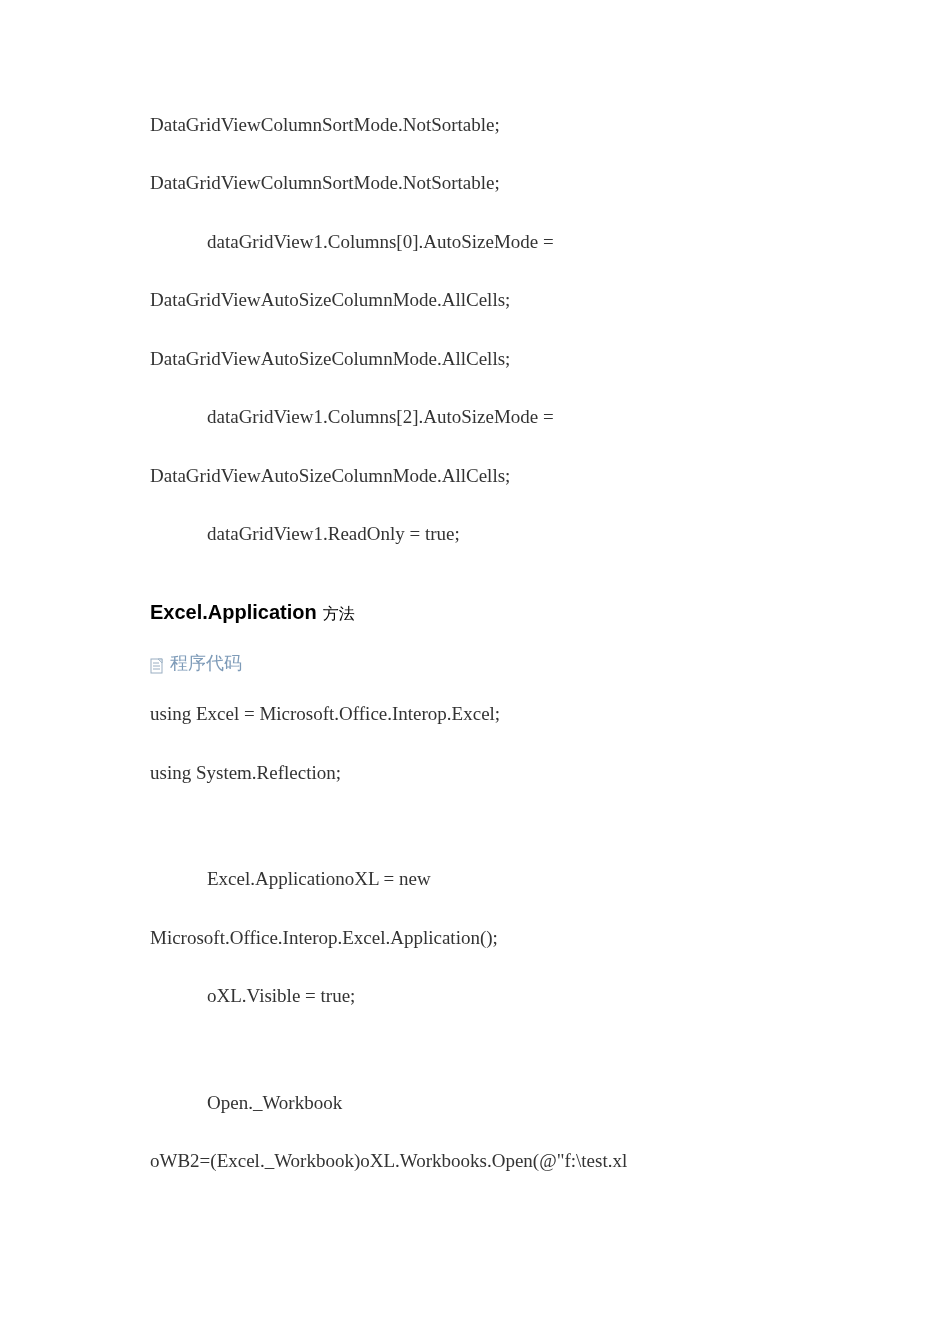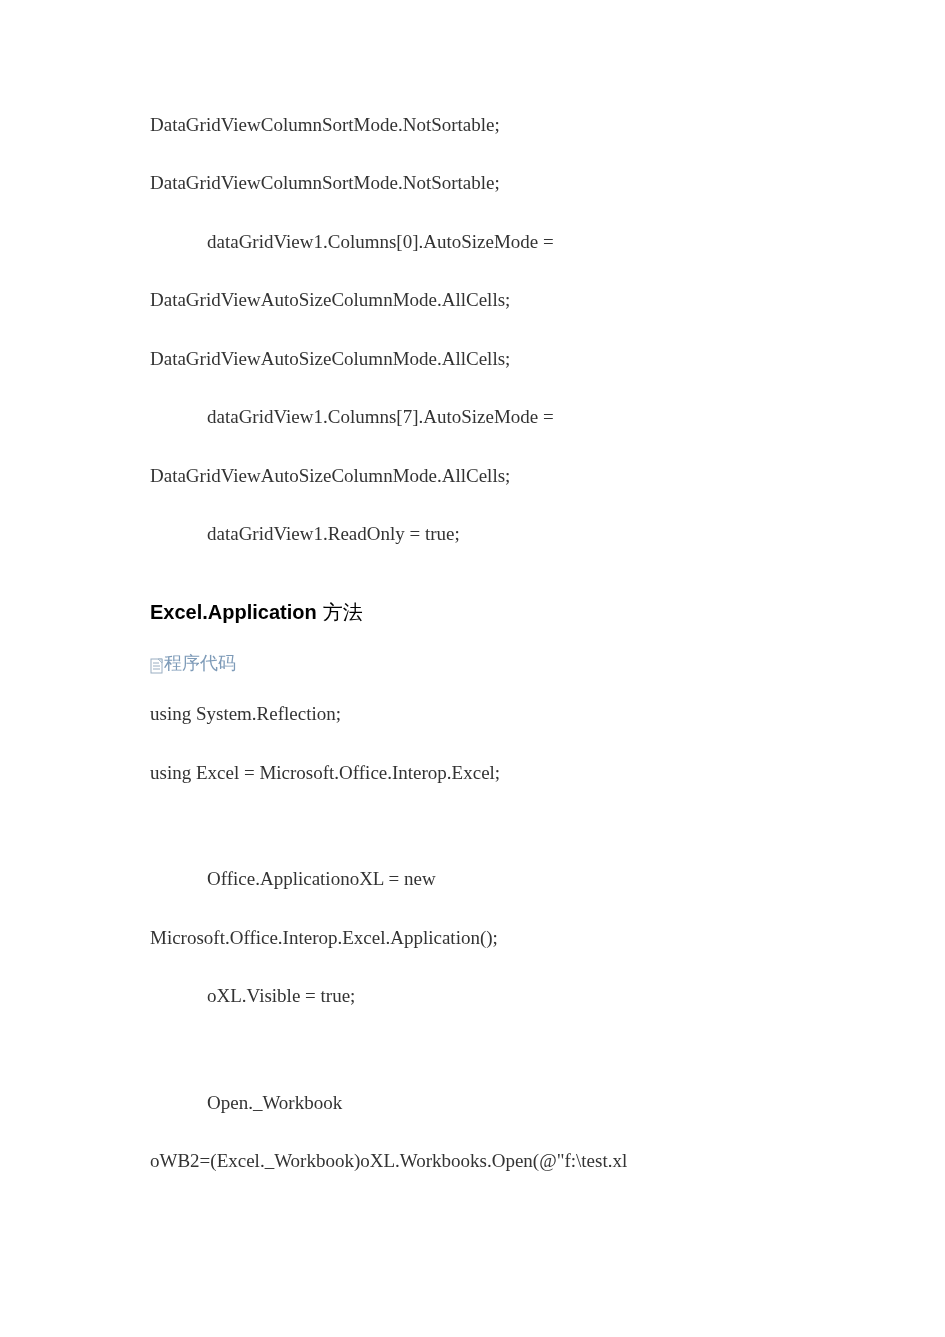--- a/index.html
+++ b/index.html
@@ -24,50 +24,51 @@
     font-weight: bold;
     color: #000000;
     font-family: Verdana, Arial, sans-serif;
     margin-top: 48px;
     margin-bottom: 22px;
     font-size: 20px;
   }
   .heading .cn {
     font-family: "SimSun", "宋体", serif;
     font-weight: normal;
-    font-size: 20px;
+    font-size: 16px;
     margin-left: 6px;
   }
   .caption {
     color: #7e9bb8;
     font-family: "SimSun", "宋体", serif;
     font-size: 18px;
     display: flex;
     align-items: center;
+    gap: 6px;
     margin: 16px 0 22px 0;
   }
   .doc-icon {
     width: 14px;
     height: 16px;
     display: inline-block;
   }
   .blank { height: 29px; }
 </style>
 </head>
 <body>
 
 <div class="page">
 
   <div id="block1">
       <p class="line">DataGridViewColumnSortMode.NotSortable;</p>
       <p class="line">DataGridViewColumnSortMode.NotSortable;</p>
       <p class="line">            dataGridView1.Columns[0].AutoSizeMode =</p>
       <p class="line">DataGridViewAutoSizeColumnMode.AllCells;</p>
       <p class="line">DataGridViewAutoSizeColumnMode.AllCells;</p>
-      <p class="line">            dataGridView1.Columns[7].AutoSizeMode =</p>
+      <p class="line">            dataGridView1.Columns[2].AutoSizeMode =</p>
       <p class="line">DataGridViewAutoSizeColumnMode.AllCells;</p>
       <p class="line">            dataGridView1.ReadOnly = true;</p>
     </div>
 
   <div class="heading">
     <span>Excel.Application</span><span class="cn">方法</span>
   </div>
 
   <div class="caption">
     <span class="doc-icon">
@@ -76,24 +77,24 @@
         <polygon points="8,1 12,1 12,5" fill="#dfe8f0" stroke="#9aaec2" stroke-width="0.8"></polygon>
         <line x1="3" y1="5" x2="9" y2="5" stroke="#9aaec2" stroke-width="1"></line>
         <line x1="3" y1="8" x2="10" y2="8" stroke="#9aaec2" stroke-width="1"></line>
         <line x1="3" y1="11" x2="10" y2="11" stroke="#9aaec2" stroke-width="1"></line>
       </svg>
     </span>
     <span>程序代码</span>
   </div>
 
   <div id="block2">
+      <p class="line">using Excel = Microsoft.Office.Interop.Excel;</p>
       <p class="line">using System.Reflection;</p>
-      <p class="line">using Excel = Microsoft.Office.Interop.Excel;</p>
       <p class="blank"></p>
-      <p class="line">            Office.ApplicationoXL = new</p>
+      <p class="line">            Excel.ApplicationoXL = new</p>
       <p class="line">Microsoft.Office.Interop.Excel.Application();</p>
       <p class="line">            oXL.Visible = true;</p>
       <p class="blank"></p>
       <p class="line">            Open._Workbook</p>
       <p class="line">oWB2=(Excel._Workbook)oXL.Workbooks.Open(@"f:\test.xl</p>
     </div>
 
 </div>
 
 </body></html>

